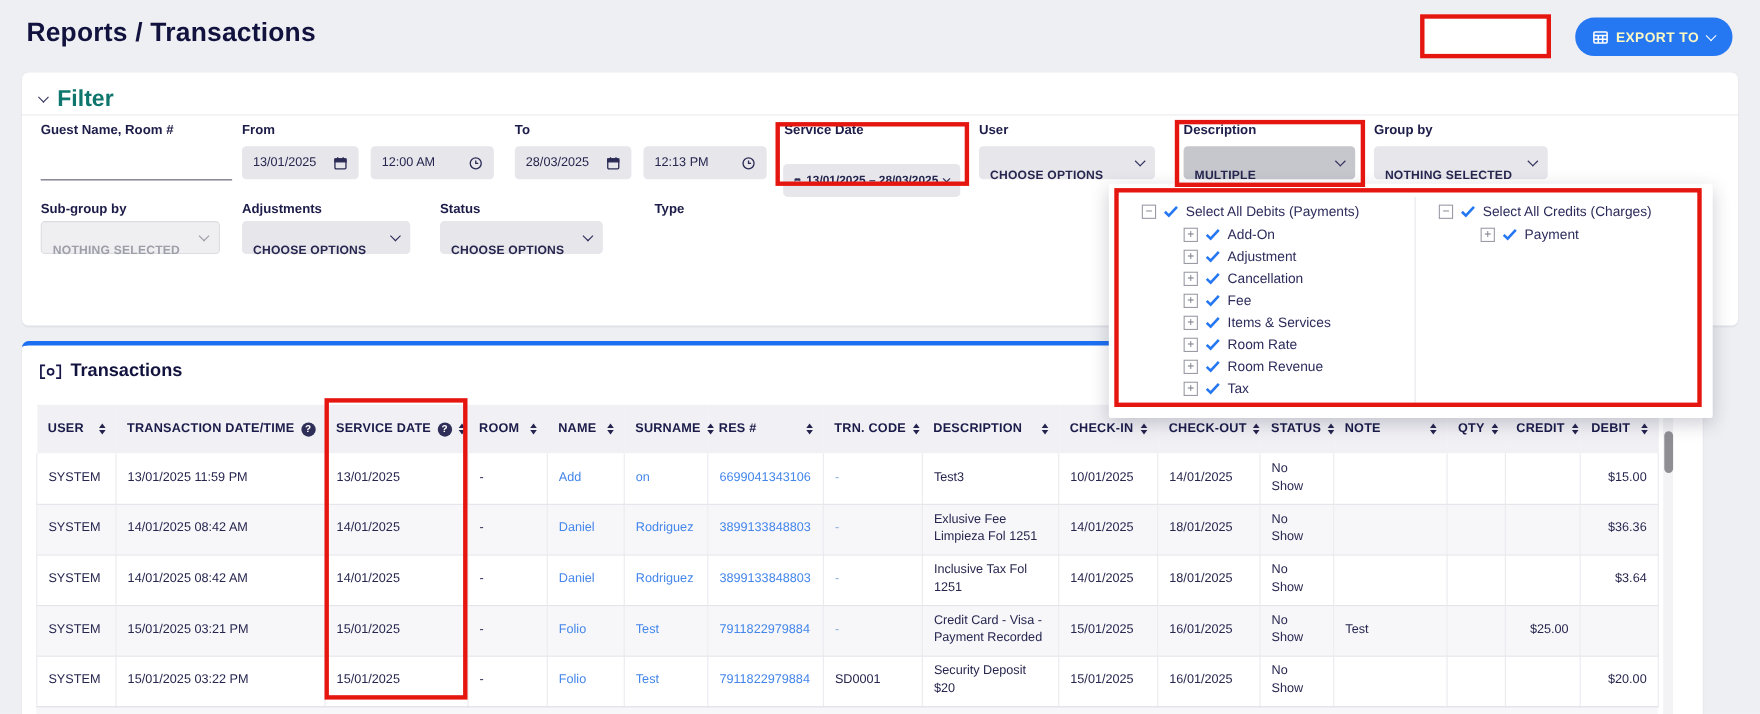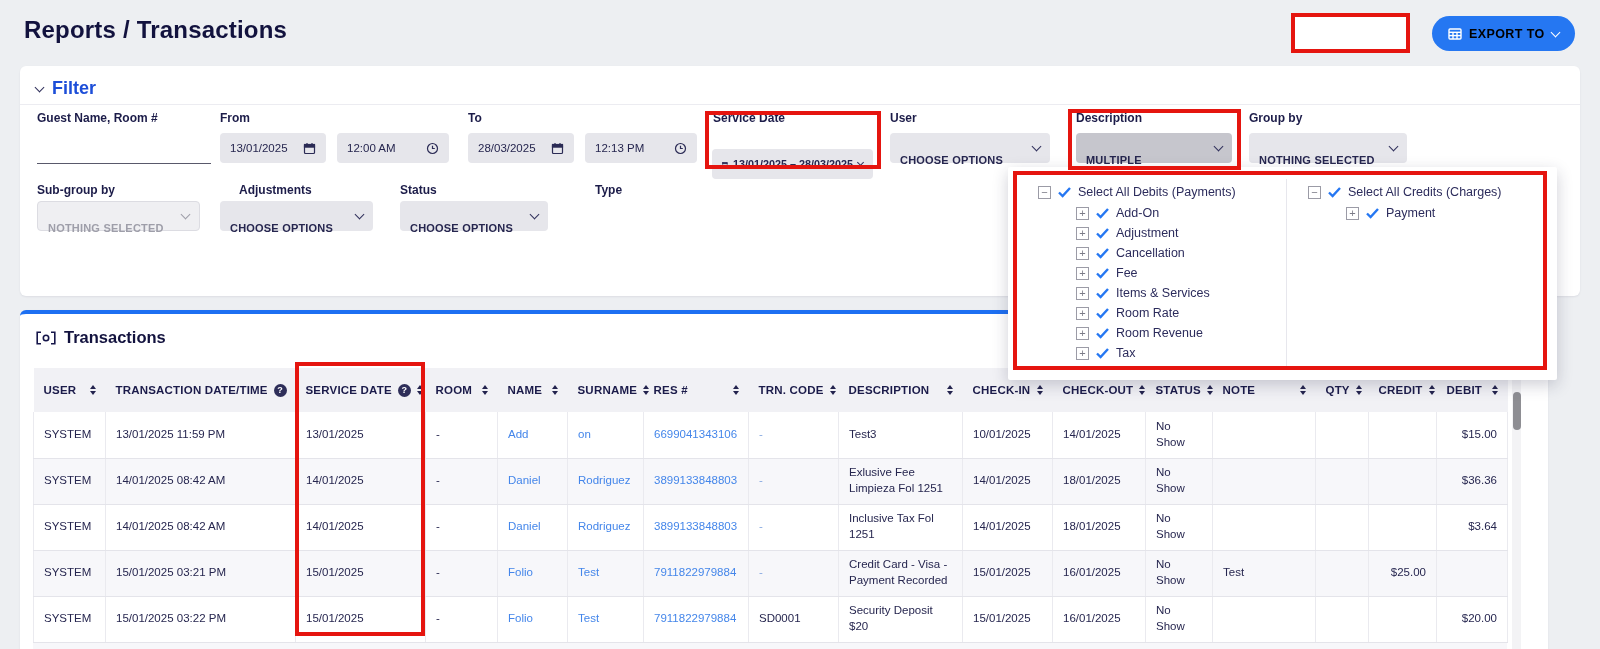--- a/index.html
+++ b/index.html
@@ -1,32 +1,32 @@
 <!DOCTYPE html>
 <html><head>
 <meta charset="utf-8">
 <style>
   html,body{margin:0;padding:0;}
   body{font-family:"Liberation Sans","DejaVu Sans",sans-serif;}
   .canvas{position:relative;width:1600px;height:649px;background:#edeff2;overflow:hidden;color:#26264f;}
 
   
   .title{position:absolute;left:24px;top:16px;margin:0;font-size:24px;font-weight:700;color:#12123e;letter-spacing:.2px;}
-  .export-btn{position:absolute;left:1432px;top:16px;display:flex;align-items:center;gap:7px;height:35px;padding:0 16px;border:none;border-radius:18px;background:#2577f2;color:#000000;font-weight:700;font-size:12.5px;font-family:inherit;letter-spacing:.4px;cursor:pointer;}
+  .export-btn{position:absolute;left:1432px;top:16px;display:flex;align-items:center;gap:7px;height:35px;padding:0 16px;border:none;border-radius:18px;background:#2577f2;color:#fef9c3;font-weight:700;font-size:12.5px;font-family:inherit;letter-spacing:.4px;cursor:pointer;}
 
   
   .chev{display:inline-block;width:6px;height:6px;border-right:1.7px solid #30305c;border-bottom:1.7px solid #30305c;transform:rotate(45deg);margin-top:-3px;flex:0 0 auto;}
   .chev.w{border-color:#fff;}
   .chev.sm{width:4px;height:4px;}
 
   .card{position:absolute;background:#fff;border-radius:6px;box-shadow:0 1px 2px rgba(30,30,60,.08);}
 
   
   .filter-head{position:absolute;left:16px;top:12px;display:flex;align-items:center;gap:9px;cursor:pointer;}
-  .filter-title{font-size:18px;font-weight:700;color:#1d4ed8;}
+  .filter-title{font-size:21px;font-weight:700;color:#0f766e;}
   .fdiv{position:absolute;left:0;right:0;top:38px;height:1px;background:#ececf1;}
   .flabel{position:absolute;font-size:12px;font-weight:700;color:#1c1c49;white-space:nowrap;}
   .ctrl{position:absolute;height:30px;background:#e6e6eb;border-radius:4px;display:flex;align-items:center;gap:8px;padding:0 10px;box-sizing:border-box;font-size:11.5px;color:#26264f;cursor:pointer;justify-content:space-between;}
   .dd-v{font-weight:700;font-size:11px;letter-spacing:.2px;white-space:nowrap;margin-top:24px;}
   .dt-v{font-size:11.5px;white-space:nowrap;}
   .ctrl.active{background:#c6c6cd;}
   .ctrl.disabled{background:#efeff2;border:1px solid #dcdce2;}
   .ctrl.disabled .dd-v{color:#9e9ea9;}
   .ctrl.disabled .chev{border-color:#9e9ea9;}
   .ctrl.svc{justify-content:flex-start;gap:5px;margin-top:16px;}
@@ -162,21 +162,21 @@
       <span class="dd-v">NOTHING SELECTED</span>
       <span class="chev"></span>
     </div>
 
     <span class="flabel" style="left:17px;top:117px;">Sub-group by</span>
     <div class="ctrl disabled" style="left:17px;top:135px;width:163px;">
       <span class="dd-v">NOTHING SELECTED</span>
       <span class="chev"></span>
     </div>
 
-    <span class="flabel" style="left:200px;top:117px;margin-left:19px;">Adjustments</span>
+    <span class="flabel" style="left:200px;top:117px;">Adjustments</span>
     <div class="ctrl" style="left:200px;top:135px;width:153px;">
       <span class="dd-v">CHOOSE OPTIONS</span>
       <span class="chev"></span>
     </div>
 
     <span class="flabel" style="left:380px;top:117px;">Status</span>
     <div class="ctrl" style="left:380px;top:135px;width:148px;">
       <span class="dd-v">CHOOSE OPTIONS</span>
       <span class="chev"></span>
     </div>

